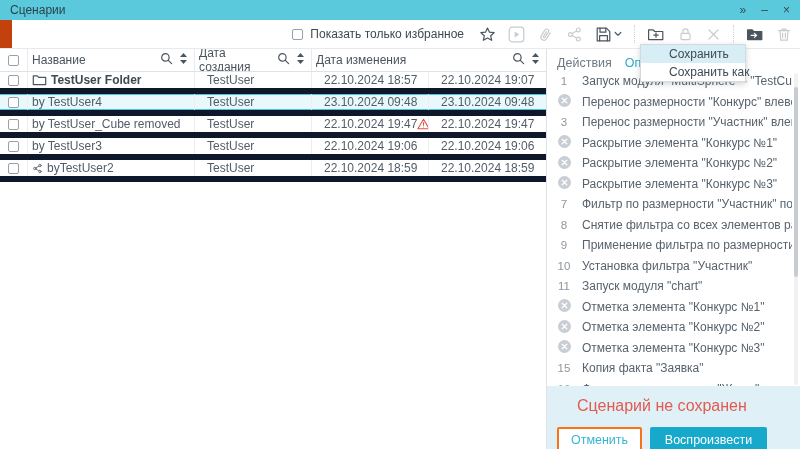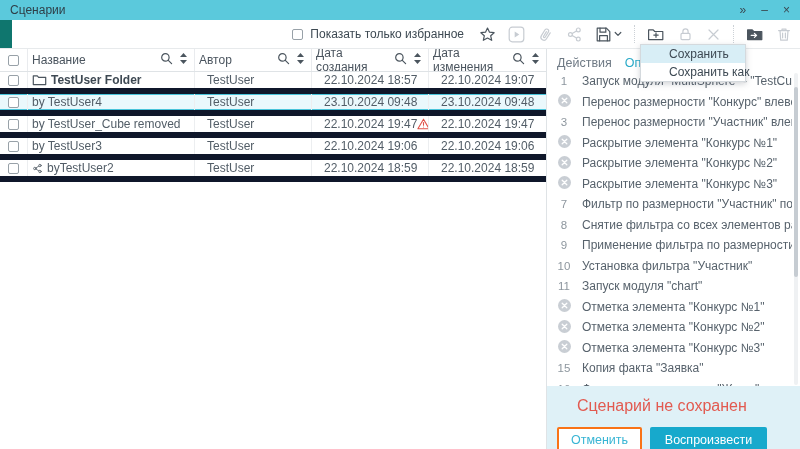--- a/index.html
+++ b/index.html
@@ -1,18 +1,18 @@
 <!DOCTYPE html>
 <html><head>
 <meta charset="utf-8">
 <style>
   * { margin:0; padding:0; box-sizing:border-box; }
   html,body { width:800px; height:449px; overflow:hidden; }
   body { font-family:"Liberation Sans", sans-serif; background:#fff; }
-  .window { position:relative; width:800px; height:449px; background:#0f766e; overflow:hidden; }
+  .window { position:relative; width:800px; height:449px; background:#c2410c; overflow:hidden; }
 
   
   .titlebar { position:absolute; top:0; left:0; right:0; height:20px; background:#5bc9dc;
               display:flex; align-items:center; padding:0 10px; }
   .titlebar .title { font-size:12px; color:#2e3e47; }
   .win-controls { margin-left:auto; display:flex; align-items:center; gap:15px; }
   .win-controls span { color:#3a4a53; font-size:12px; line-height:20px; cursor:default; }
   .wc-close { font-size:14px; }
 
   
@@ -200,33 +200,20 @@
                   <circle cx="5.4" cy="5.4" r="3.7"></circle>
                   <path d="M8.3 8.3 L11.6 11.6"></path>
                 </svg></span>
               <span><svg width="9" height="13" viewBox="0 0 9 13">
                   <path d="M4.5 1 L8 5 H1 Z" fill="currentColor"></path>
                   <path d="M4.5 12 L1 8 H8 Z" fill="currentColor"></path>
                 </svg></span>
             </span>
           </div>
           <div class="th" style="flex: 0 0 117px;">
-            <span>Автор</span>
-            <span class="hicons">
-              <span><svg width="13" height="13" viewBox="0 0 13 13" fill="none" stroke="currentColor" stroke-width="1.2" stroke-linecap="round" stroke-linejoin="round">
-                  <circle cx="5.4" cy="5.4" r="3.7"></circle>
-                  <path d="M8.3 8.3 L11.6 11.6"></path>
-                </svg></span>
-              <span><svg width="9" height="13" viewBox="0 0 9 13">
-                  <path d="M4.5 1 L8 5 H1 Z" fill="currentColor"></path>
-                  <path d="M4.5 12 L1 8 H8 Z" fill="currentColor"></path>
-                </svg></span>
-            </span>
-          </div>
-          <div class="th" style="flex: 0 0 117px;">
             <span>Дата создания</span>
             <span class="hicons">
               <span><svg width="13" height="13" viewBox="0 0 13 13" fill="none" stroke="currentColor" stroke-width="1.2" stroke-linecap="round" stroke-linejoin="round">
                   <circle cx="5.4" cy="5.4" r="3.7"></circle>
                   <path d="M8.3 8.3 L11.6 11.6"></path>
                 </svg></span>
               <span><svg width="9" height="13" viewBox="0 0 9 13">
                   <path d="M4.5 1 L8 5 H1 Z" fill="currentColor"></path>
                   <path d="M4.5 12 L1 8 H8 Z" fill="currentColor"></path>
                 </svg></span>

